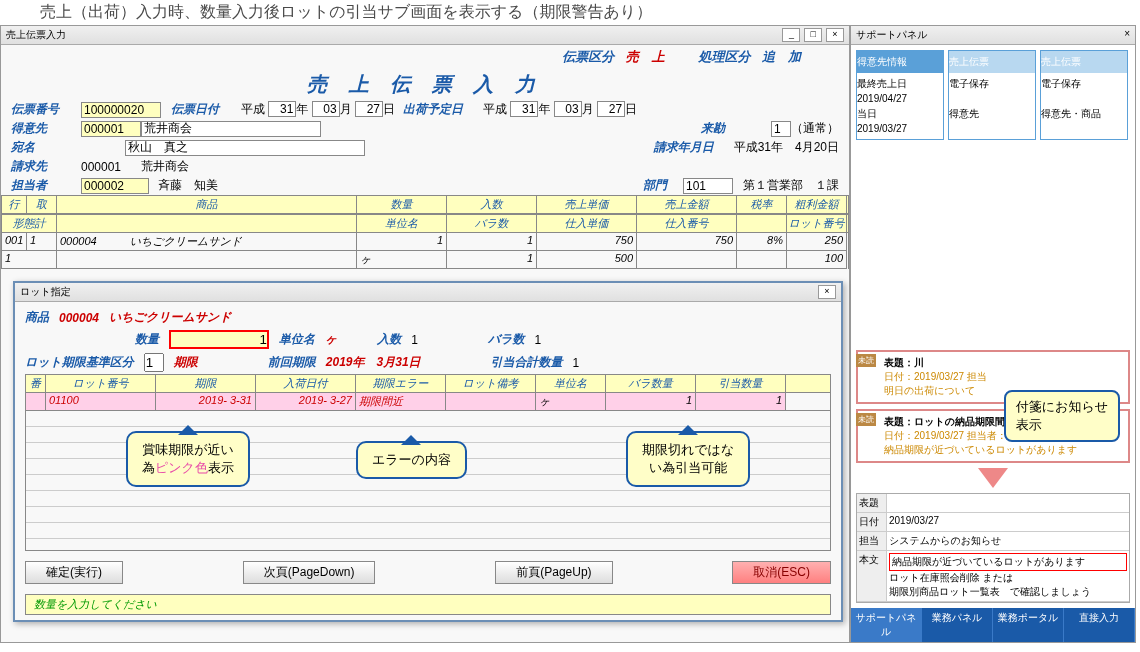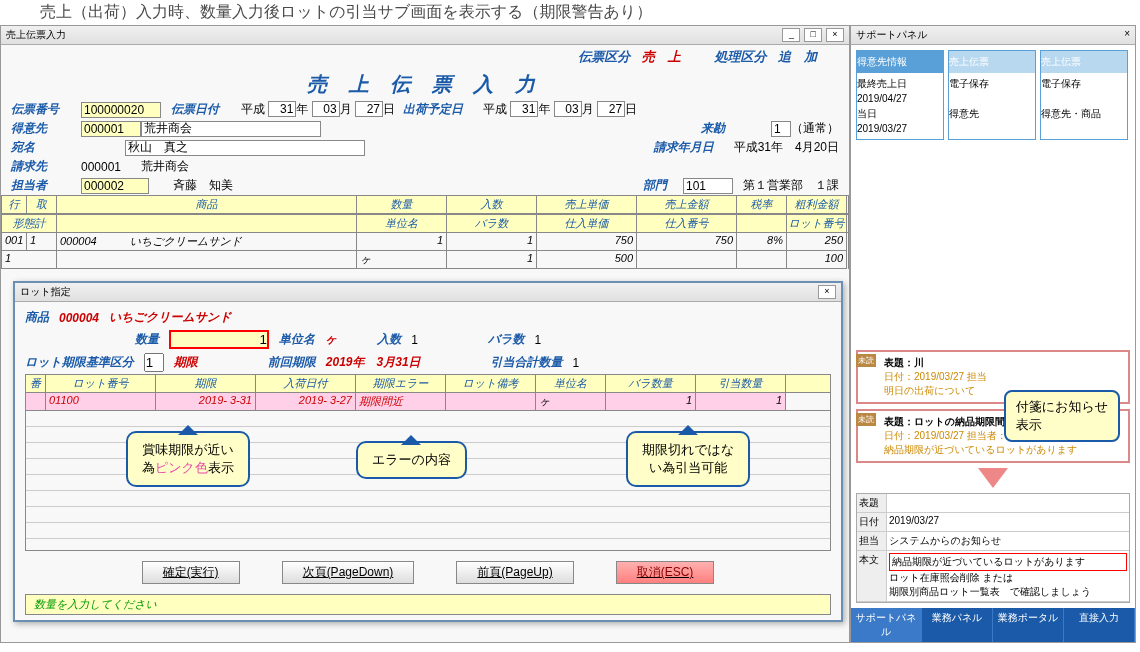--- a/index.html
+++ b/index.html
@@ -3,21 +3,21 @@
 <meta charset="utf-8">
 <style>
 * { box-sizing: border-box; margin: 0; padding: 0; }
 body { font-family: "MS PGothic", sans-serif; font-size: 11px; background: #fff; width: 1140px; height: 652px; overflow: hidden; }
 .page-title { color: #4a4a4a; font-size: 16px; padding: 2px 40px; }
 .main-area { display: flex; }
 .left-panel { width: 850px; border: 1px solid #999; background: #f8f8f8; position: relative; }
 .right-panel { width: 286px; border: 1px solid #999; background: #fff; }
 .titlebar { background: linear-gradient(#f0f0f0, #e0e0e0); padding: 2px 5px; font-size: 10px; display: flex; justify-content: space-between; border-bottom: 1px solid #aaa; }
 .titlebar .wbtns span { display: inline-block; width: 18px; height: 14px; border: 1px solid #999; text-align: center; font-size: 9px; margin-left: 1px; background: #fff; }
-.top-selector { text-align: right; padding: 3px 32px; font-size: 13px; }
+.top-selector { text-align: right; padding: 3px 48px; font-size: 13px; }
 .top-selector .label { color: #1a5aa8; font-style: italic; font-weight: bold; }
 .top-selector .val-red { color: #c00; font-style: italic; font-weight: bold; margin: 0 30px 0 8px; }
 .top-selector .val-blue { color: #1a5aa8; font-style: italic; font-weight: bold; margin-left: 8px; }
 .doc-title { text-align: center; color: #1a5aa8; font-style: italic; font-weight: bold; font-size: 20px; letter-spacing: 8px; padding: 2px 0; }
 .form-row { display: flex; padding: 1px 10px; font-size: 12px; align-items: center; }
 .form-row .lbl { color: #1a5aa8; font-style: italic; font-weight: bold; width: 70px; }
 .form-row input { border: 1px solid #888; font-size: 12px; padding: 0 2px; }
 .yellow { background: #ffffbf; }
 .date-seg input { width: 28px; text-align: right; }
 .grid-header { display: grid; grid-template-columns: 25px 30px 300px 90px 90px 100px 100px 50px 60px; background: #ffffbf; border: 1px solid #888; font-size: 11px; }
@@ -36,21 +36,21 @@
 .sub-grid-h { display: grid; grid-template-columns: 20px 110px 100px 100px 90px 90px 70px 90px 90px; background: #ffffbf; border: 1px solid #888; }
 .sub-grid-h div { border-right: 1px solid #888; text-align: center; color: #1a5aa8; font-style: italic; padding: 1px; font-size: 11px; }
 .sub-grid-r { display: grid; grid-template-columns: 20px 110px 100px 100px 90px 90px 70px 90px 90px; border: 1px solid #888; border-top: none; }
 .sub-grid-r div { border-right: 1px solid #888; padding: 1px 3px; font-size: 11px; font-style: italic; }
 .pink-row div { background: #ffd0e8; }
 .empty-rows { border: 1px solid #888; border-top: none; height: 140px; position: relative; }
 .empty-rows .line { border-bottom: 1px solid #ccc; height: 16px; }
 .callout { position: absolute; background: #fffec8; border: 2px solid #1a5aa8; border-radius: 10px; padding: 8px 14px; font-size: 13px; text-align: center; z-index: 20; }
 .callout::before { content: ""; position: absolute; top: -18px; left: 50%; margin-left: -10px; border: 10px solid transparent; border-bottom-color: #1a5aa8; }
 .callout .pink { color: #e84ca8; }
-.btn-row { display: flex; gap: 42px; justify-content: center; padding: 10px 0; text-decoration: underline; }
+.btn-row { display: flex; gap: 42px; justify-content: space-between; padding: 10px 0; }
 .btn-row button { padding: 2px 20px; font-size: 12px; border: 1px solid #888; background: linear-gradient(#fff,#ddd); }
 .btn-cancel { background: linear-gradient(#ffb0b0,#ff8080) !important; color: #800; }
 .status { background: #ffffbf; color: #090; padding: 2px 8px; border: 1px solid #888; font-style: italic; }
 .rp-title { background: linear-gradient(#f0f0f0,#e0e0e0); padding: 2px 5px; font-size: 10px; display: flex; justify-content: space-between; border-bottom: 1px solid #aaa; }
 .rp-tiles { display: flex; gap: 4px; padding: 5px; }
 .tile { width: 88px; border: 1px solid #5aa0d8; font-size: 10px; text-align: left; }
 .tile-h { background: #5aa0d8; color: #fff; padding: 4px 0; }
 .tile-h.light { background: #b8d8f0; color: #fff; }
 .tile-b { padding: 3px 0; line-height: 1.5; }
 .memo { margin: 5px; border: 2px solid #d88; padding: 4px; font-size: 10px; position: relative; }
@@ -133,21 +133,21 @@
 
     <div class="form-row">
       <span class="lbl">請求先</span>
       <span style="width:60px">000001</span>
       <span>荒井商会</span>
     </div>
 
     <div class="form-row">
       <span class="lbl">担当者</span>
       <input class="yellow" style="width: 68px;" value="000002">
-      <span style="margin-left:24px">斉藤　知美</span>
+      <span style="margin-left:9px">斉藤　知美</span>
       <span style="flex:1"></span>
       <span class="lbl" style="width:40px">部門</span>
       <input style="width: 50px;" value="101">
       <span style="margin-left:10px">第１営業部　１課</span>
     </div>
 
     <div class="grid-header">
       <div>行</div>
         <div>取</div>
         <div>商品</div>

